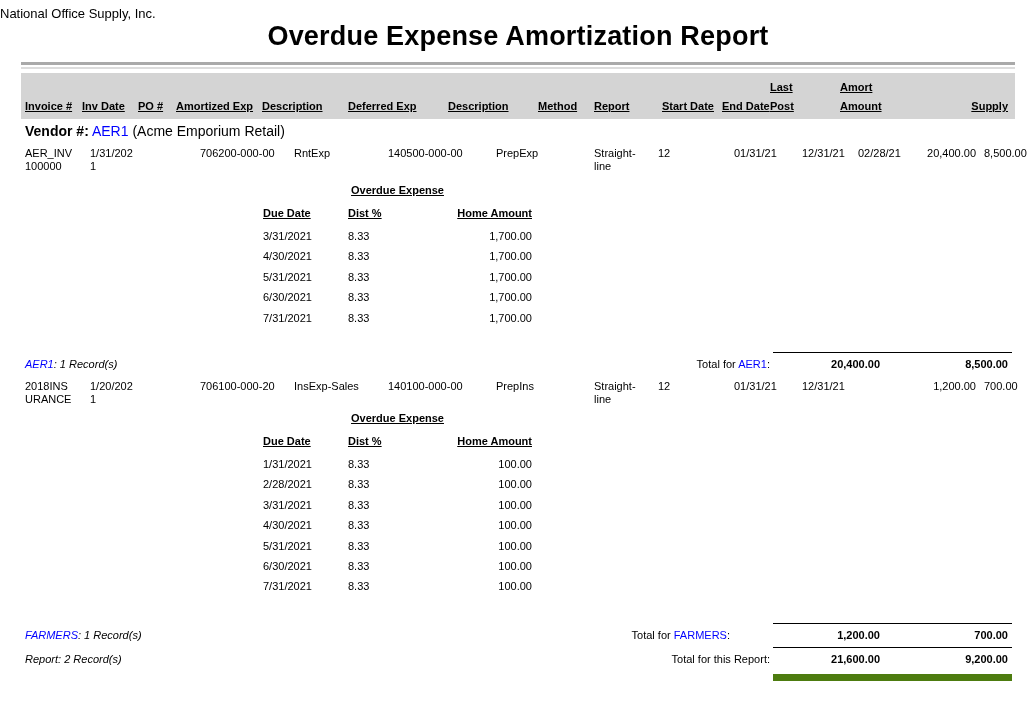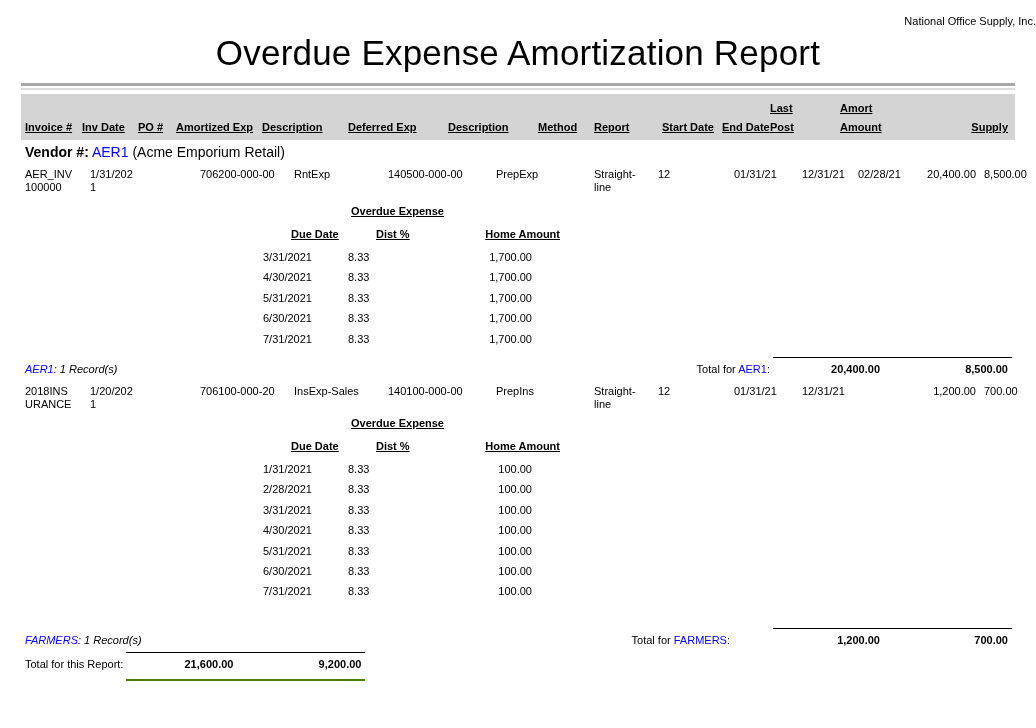--- a/index.html
+++ b/index.html
@@ -1,22 +1,22 @@
 <!DOCTYPE html>
 <html style="--link: #0000ff; --band: #d4d4d4; --divider-dark: #a9a9a9; --divider-light: #dcdcdc;"><head>
 <meta charset="utf-8">
 <style>
   * { margin:0; padding:0; box-sizing:border-box; }
   html,body { background:#fff; }
   body {
     width:1036px; height:728px; overflow:hidden;
     font-family:"Liberation Sans", sans-serif; color:#000;
   }
-  .company { padding-top:15px; font-size:11px; text-align:right; }
-  .title { margin-top:6px; font-size:35px; font-weight:normal; text-align:center; letter-spacing:0.2px; }
+  .company { padding-top:6px; font-size:13px; text-align:left; }
+  .title { margin-top:0; font-size:27px; font-weight:bold; text-align:center; letter-spacing:0.2px; }
   .divider-wrap { margin:10px 21px 0 21px; }
   .divider-dark { height:3px; background:var(--divider-dark,#a9a9a9); }
   .divider-light { height:2px; background:var(--divider-light,#dcdcdc); margin-top:2px; }
   .content { margin:0 21px; width:994px; font-size:11px; }
   .grid {
     display:grid;
     grid-template-columns:57px 56px 38px 86px 86px 100px 90px 56px 68px 60px 48px 48px 62px 1fr;
     padding-left:4px;
   }
   .header-band { background:var(--band,#d4d4d4); margin-top:4px; padding:5px 0 3px 0; }
@@ -27,36 +27,36 @@
   .c13.num { padding-left:0; text-align:right; }
   .c14 { text-align:right; padding-right:7px; }
   .row-grid { margin-top:9px; line-height:13px; align-items:start;gap:8px; }
   .vendor-heading { margin-top:5px; padding-left:4px; line-height:14px; font-size:14px; }
   .b { font-weight:bold; }
   .i { font-style:italic; }
   .link { color:var(--link,#0000ff); text-decoration:none; cursor:pointer; }
   .sub { margin-left:242px; width:269px; margin-top:11px; }
   .sub-title { text-align:center; font-weight:bold; text-decoration:underline; line-height:13px; }
   .sub-grid { display:grid; grid-template-columns:85px 85px 99px; }
-  .sub-hdr { margin-top:7px; line-height:13px;margin-left:28px; }
+  .sub-hdr { margin-top:7px; line-height:13px; }
   .sub-rows { margin-top:3px; }
   .sub-rows span { line-height:20.4px; }
   .amt { text-align:right; }
   .total-row { display:flex; align-items:flex-start; padding-left:4px; }
   .total-row .records { flex:1; font-style:italic; padding-top:6px; line-height:13px; }
   .total-label { padding-top:6px; margin-right:3px; white-space:nowrap; font-weight:normal; line-height:13px; }
   .totals-box { width:239px; margin-right:3px; border-top:1px solid #000; display:flex; padding-top:5px; line-height:13px; }
   .totals-box .a1 { width:107px; text-align:right; font-weight:bold; }
   .totals-box .a2 { width:132px; padding-right:4px; text-align:right; font-weight:bold; }
-  .mt-aer1 { margin-top:8px; }
+  .mt-aer1 { margin-top:24px; }
   .mt-vendor2 { margin-top:10px; }
   .mt-sub2 { margin-top:6px; }
   .mt-farmers { margin-top:26px;gap:40px; }
   .mt-report { margin-top:5px; }
-  .report-total .totals-box { border-bottom:2px solid #4d7c0f; padding-bottom:8px; }
+  .report-total .totals-box { border-bottom:7px solid #4d7c0f; padding-bottom:8px; }
 </style>
 </head>
 <body>
 
 <div class="company">National Office Supply, Inc.</div>
 <div class="title">Overdue Expense Amortization Report</div>
 
 <div class="divider-wrap">
   <div class="divider-dark"></div>
   <div class="divider-light"></div>
@@ -215,20 +215,21 @@
   <div class="total-row mt-farmers">
     <div class="records"><span class="link i">FARMERS</span><span class="i">: 1 Record(s)</span></div>
     <div class="total-label"><span>Total for</span> <span class="link">FARMERS</span><span>:</span></div>
     <div class="totals-box">
       <span class="a1">1,200.00</span>
       <span class="a2">700.00</span>
     </div>
   </div>
 
   <div class="total-row report-total mt-report">
+    <div class="records"><span class="i">Report:</span> <span class="i">2 Record(s)</span></div>
     <div class="total-label">Total for this Report:</div>
     <div class="totals-box">
       <span class="a1">21,600.00</span>
       <span class="a2">9,200.00</span>
     </div>
   </div>
 
 </div>
 
 </body></html>

